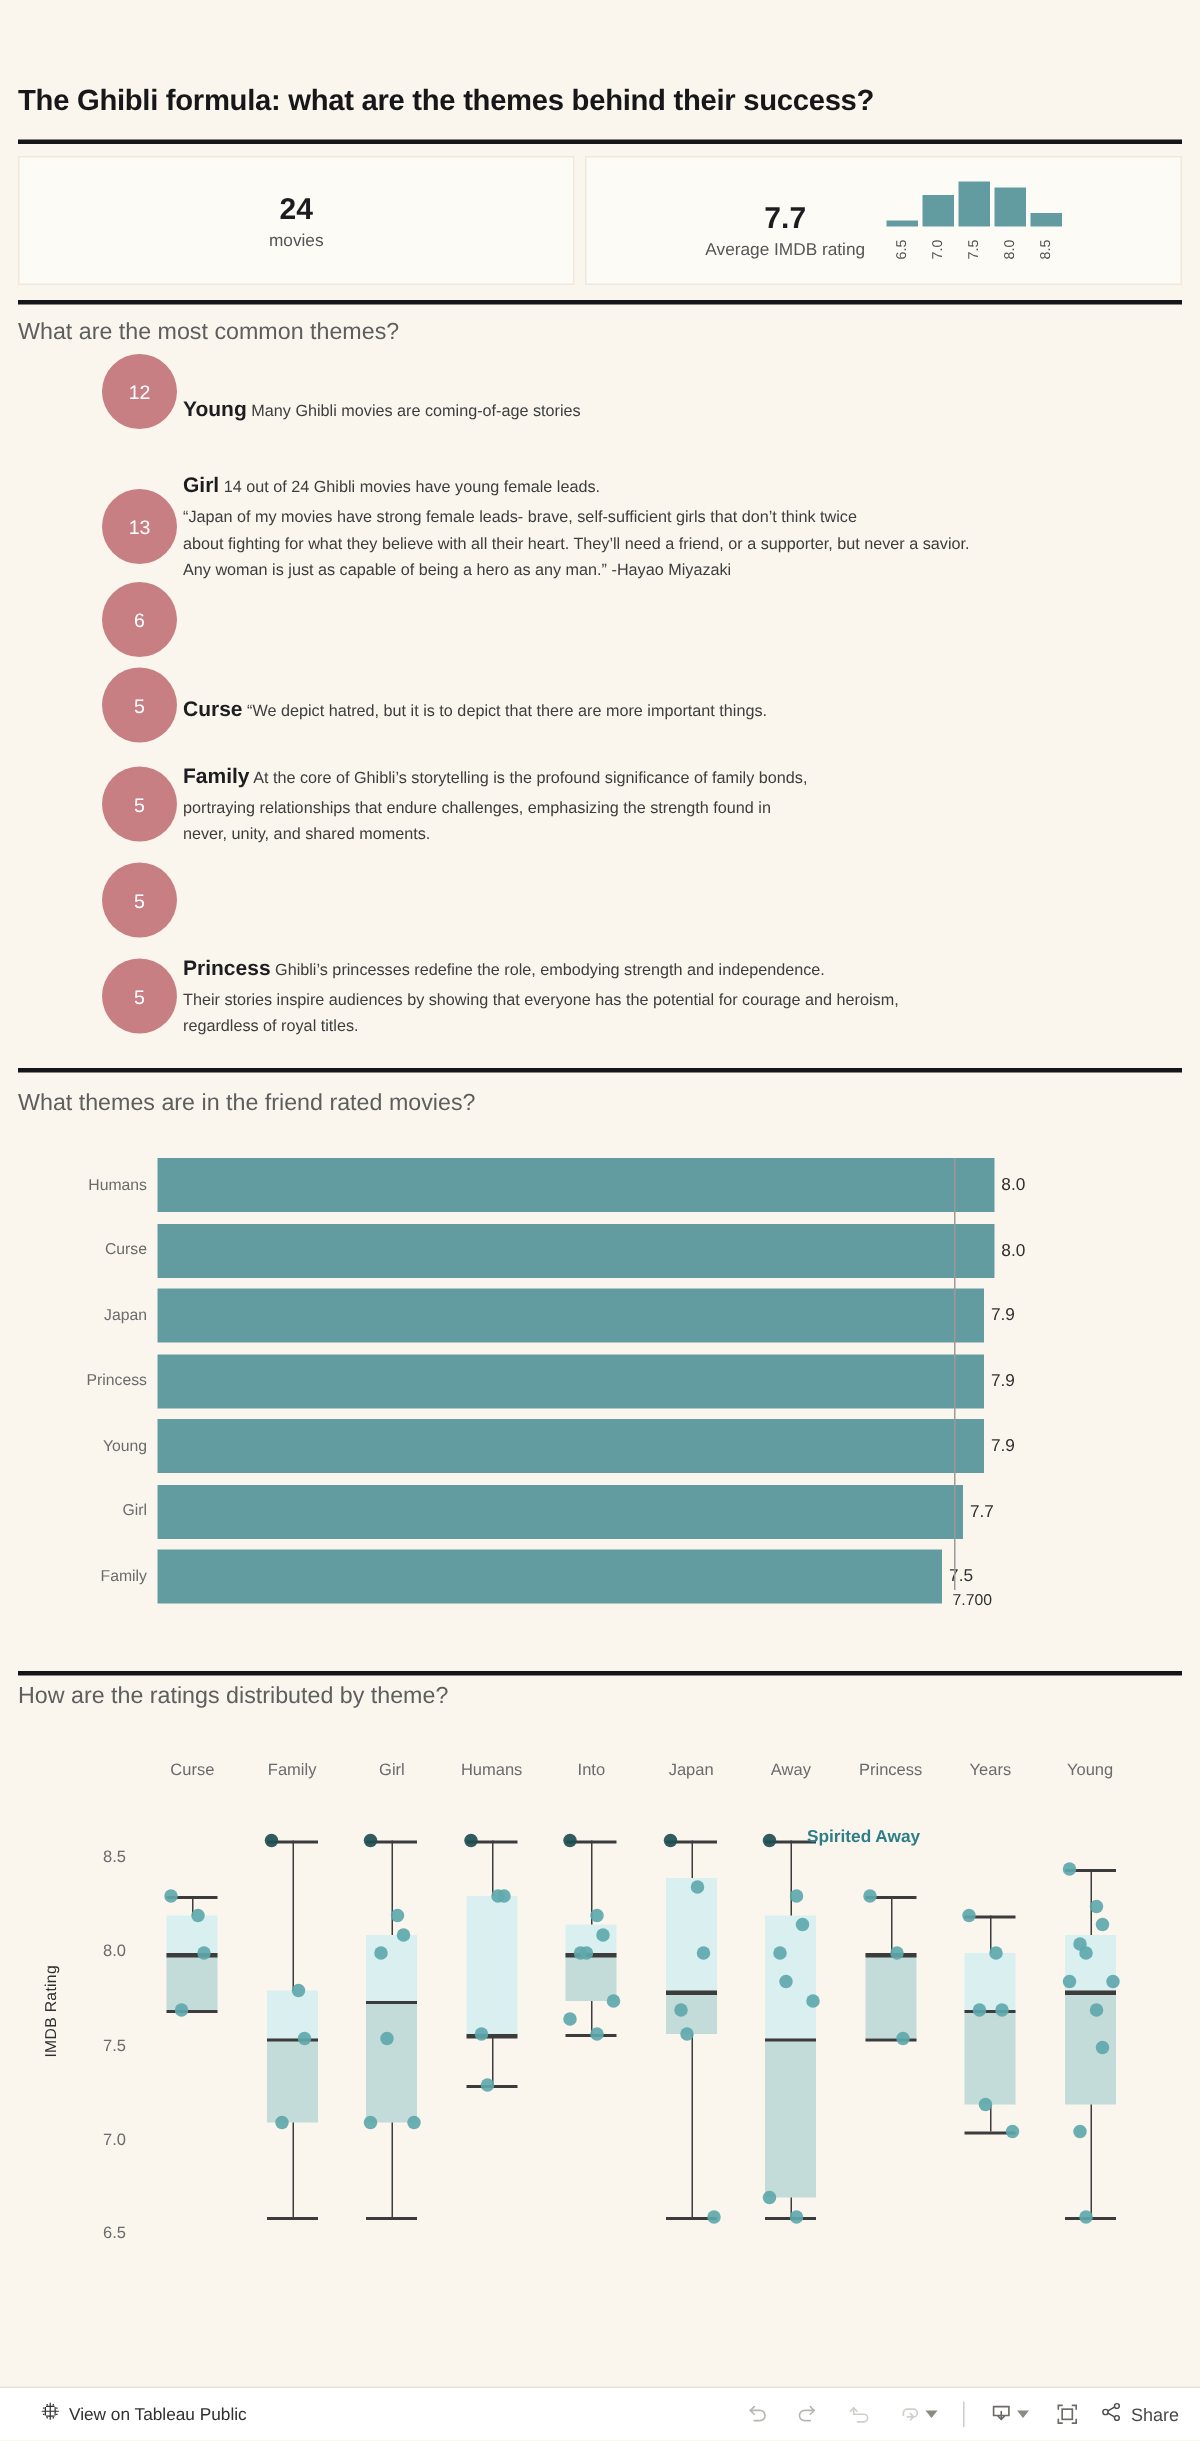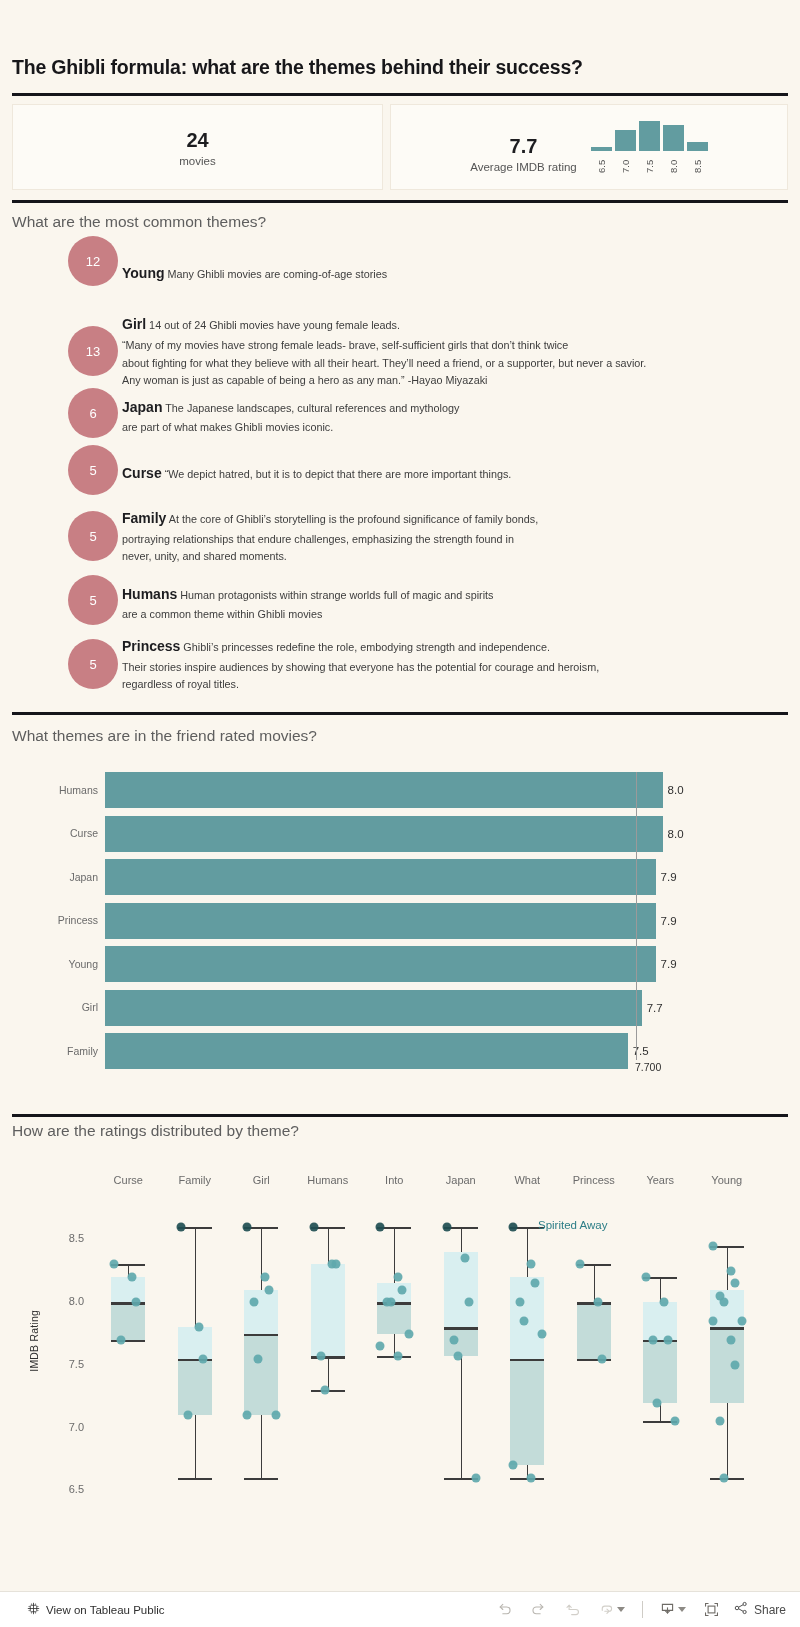--- a/index.html
+++ b/index.html
@@ -177,52 +177,44 @@
       <div class="theme-row" style="position: absolute; top: 0px; left: 0px; width: 800px; height: 50px;">
         <div class="bubble" style="top: -12px;">12</div>
         <div class="theme-text">
           <div class="theme-head-line"><span class="theme-name">Young</span><span class="theme-desc">  Many Ghibli movies are coming-of-age stories</span></div>
         </div>
       </div>
       <div class="theme-row" style="position: absolute; top: 64px; left: 0px; width: 800px; height: 78px;">
         <div class="bubble" style="top: 14px;">13</div>
         <div class="theme-text">
           <div class="theme-head-line"><span class="theme-name">Girl</span><span class="theme-desc">  14 out of 24 Ghibli movies have young female leads.</span></div>
-          <div class="theme-line">“Many of my movies have strong female leads- brave, self-sufficient girls that don’t think twice</div>
+          <div class="theme-line">“Japan of my movies have strong female leads- brave, self-sufficient girls that don’t think twice</div>
           <div class="theme-line">about fighting for what they believe with all their heart. They’ll need a friend, or a supporter, but never a savior.</div>
           <div class="theme-line"> Any woman is just as capable of being a hero as any man.” -Hayao Miyazaki</div>
         </div>
       </div>
       <div class="theme-row" style="position: absolute; top: 143px; left: 0px; width: 800px; height: 50px;">
         <div class="bubble" style="top: -3px;">6</div>
-        <div class="theme-text">
-          <div class="theme-head-line"><span class="theme-name">Japan</span><span class="theme-desc">  The Japanese landscapes, cultural references and mythology</span></div>
-          <div class="theme-line">are part of what makes Ghibli movies iconic.</div>
-        </div>
       </div>
       <div class="theme-row" style="position: absolute; top: 200px; left: 0px; width: 800px; height: 50px;">
         <div class="bubble" style="top: -3px;">5</div>
         <div class="theme-text">
           <div class="theme-head-line"><span class="theme-name">Curse</span><span class="theme-desc">  “We depict hatred, but it is to depict that there are more important things.</span></div>
         </div>
       </div>
       <div class="theme-row" style="position: absolute; top: 258px; left: 0px; width: 800px; height: 60px;">
         <div class="bubble" style="top: 5px;">5</div>
         <div class="theme-text">
           <div class="theme-head-line"><span class="theme-name">Family</span><span class="theme-desc">  At the core of Ghibli’s storytelling is the profound significance of family bonds,</span></div>
           <div class="theme-line">portraying relationships that endure challenges, emphasizing the strength found in</div>
           <div class="theme-line">never, unity, and shared moments.</div>
         </div>
       </div>
       <div class="theme-row" style="position: absolute; top: 330px; left: 0px; width: 800px; height: 50px;">
         <div class="bubble" style="top: -3px;">5</div>
-        <div class="theme-text">
-          <div class="theme-head-line"><span class="theme-name">Humans</span><span class="theme-desc">  Human protagonists within strange worlds full of magic and spirits</span></div>
-          <div class="theme-line">are a common theme within Ghibli movies</div>
-        </div>
       </div>
       <div class="theme-row" style="position: absolute; top: 386px; left: 0px; width: 800px; height: 60px;">
         <div class="bubble" style="top: 5px;">5</div>
         <div class="theme-text">
           <div class="theme-head-line"><span class="theme-name">Princess</span><span class="theme-desc">  Ghibli’s princesses redefine the role, embodying strength and independence.</span></div>
           <div class="theme-line">Their stories inspire audiences by showing that everyone has the potential for courage and heroism,</div>
           <div class="theme-line">regardless of royal titles.</div>
         </div>
       </div>
     </div>
@@ -293,21 +285,21 @@
       <div class="bp-ytick" style="left: 48px; top: 135.149px;">8.0</div>
       <div class="bp-ytick" style="left: 48px; top: 197.915px;">7.5</div>
       <div class="bp-ytick" style="left: 48px; top: 260.681px;">7.0</div>
       <div class="bp-ytick" style="left: 48px; top: 323.447px;">6.5</div>
       <div class="bp-col-label" style="left: 128.25px; top: 14px;">Curse</div>
       <div class="bp-col-label" style="left: 194.75px; top: 14px;">Family</div>
       <div class="bp-col-label" style="left: 261.25px; top: 14px;">Girl</div>
       <div class="bp-col-label" style="left: 327.75px; top: 14px;">Humans</div>
       <div class="bp-col-label" style="left: 394.25px; top: 14px;">Into</div>
       <div class="bp-col-label" style="left: 460.75px; top: 14px;">Japan</div>
-      <div class="bp-col-label" style="left: 527.25px; top: 14px;">What</div>
+      <div class="bp-col-label" style="left: 527.25px; top: 14px;">Away</div>
       <div class="bp-col-label" style="left: 593.75px; top: 14px;">Princess</div>
       <div class="bp-col-label" style="left: 660.25px; top: 14px;">Years</div>
       <div class="bp-col-label" style="left: 726.75px; top: 14px;">Young</div>
       <div class="bx-box-upper" style="left: 111.25px; top: 117.043px; width: 34px; height: 25.1064px;"></div>
       <div class="bx-box-lower" style="left: 111.25px; top: 142.149px; width: 34px; height: 37.6596px;"></div>
       <div class="bx-whisk-v" style="left: 128.25px; top: 104.489px; height: 12.5532px;"></div>
       <div class="bx-cap" style="left: 111.25px; top: 104.489px; width: 34px;"></div>
       <div class="bx-whisk-v" style="left: 128.25px; top: 179.809px; height: 0px;"></div>
       <div class="bx-cap" style="left: 111.25px; top: 179.809px; width: 34px;"></div>
       <div class="bx-med" style="left: 111.25px; top: 142.149px; width: 34px;"></div>
@@ -429,21 +421,21 @@
       <div class="bx-pt" style="left: 730.75px; top: 110.766px;"></div>
       <div class="bx-pt" style="left: 734.75px; top: 123.319px;"></div>
       <div class="bx-pt" style="left: 719.75px; top: 135.872px;"></div>
       <div class="bx-pt" style="left: 723.75px; top: 142.149px;"></div>
       <div class="bx-pt" style="left: 741.75px; top: 160.979px;"></div>
       <div class="bx-pt" style="left: 712.75px; top: 160.979px;"></div>
       <div class="bx-pt" style="left: 730.75px; top: 179.809px;"></div>
       <div class="bx-pt" style="left: 734.75px; top: 204.915px;"></div>
       <div class="bx-pt" style="left: 719.75px; top: 261.404px;"></div>
       <div class="bx-pt" style="left: 723.75px; top: 317.894px;"></div>
-      <div class="bp-annot" style="left: 538px; top: 58.8298px;">Spirited Away</div>
+      <div class="bp-annot" style="left: 538px; top: 58.8298px; font-weight: bold;">Spirited Away</div>
     </div>
 
   <div class="toolbar">
     <div class="tb-left">
       <span>
         <svg width="13" height="13" viewBox="0 0 16 16" fill="none" stroke="#2f2f2f" stroke-width="1">
           <path d="M8 1v14M1 8h14M4 4.5v7M12 4.5v7M4.5 4h7M4.5 12h7M2 5.5h1.2M2 10.5h1.2M12.8 5.5H14M12.8 10.5H14M5.5 2v1.2M10.5 2v1.2M5.5 12.8V14M10.5 12.8V14"></path>
         </svg>
       </span>
       <span class="tb-left-label">View on Tableau Public</span>

